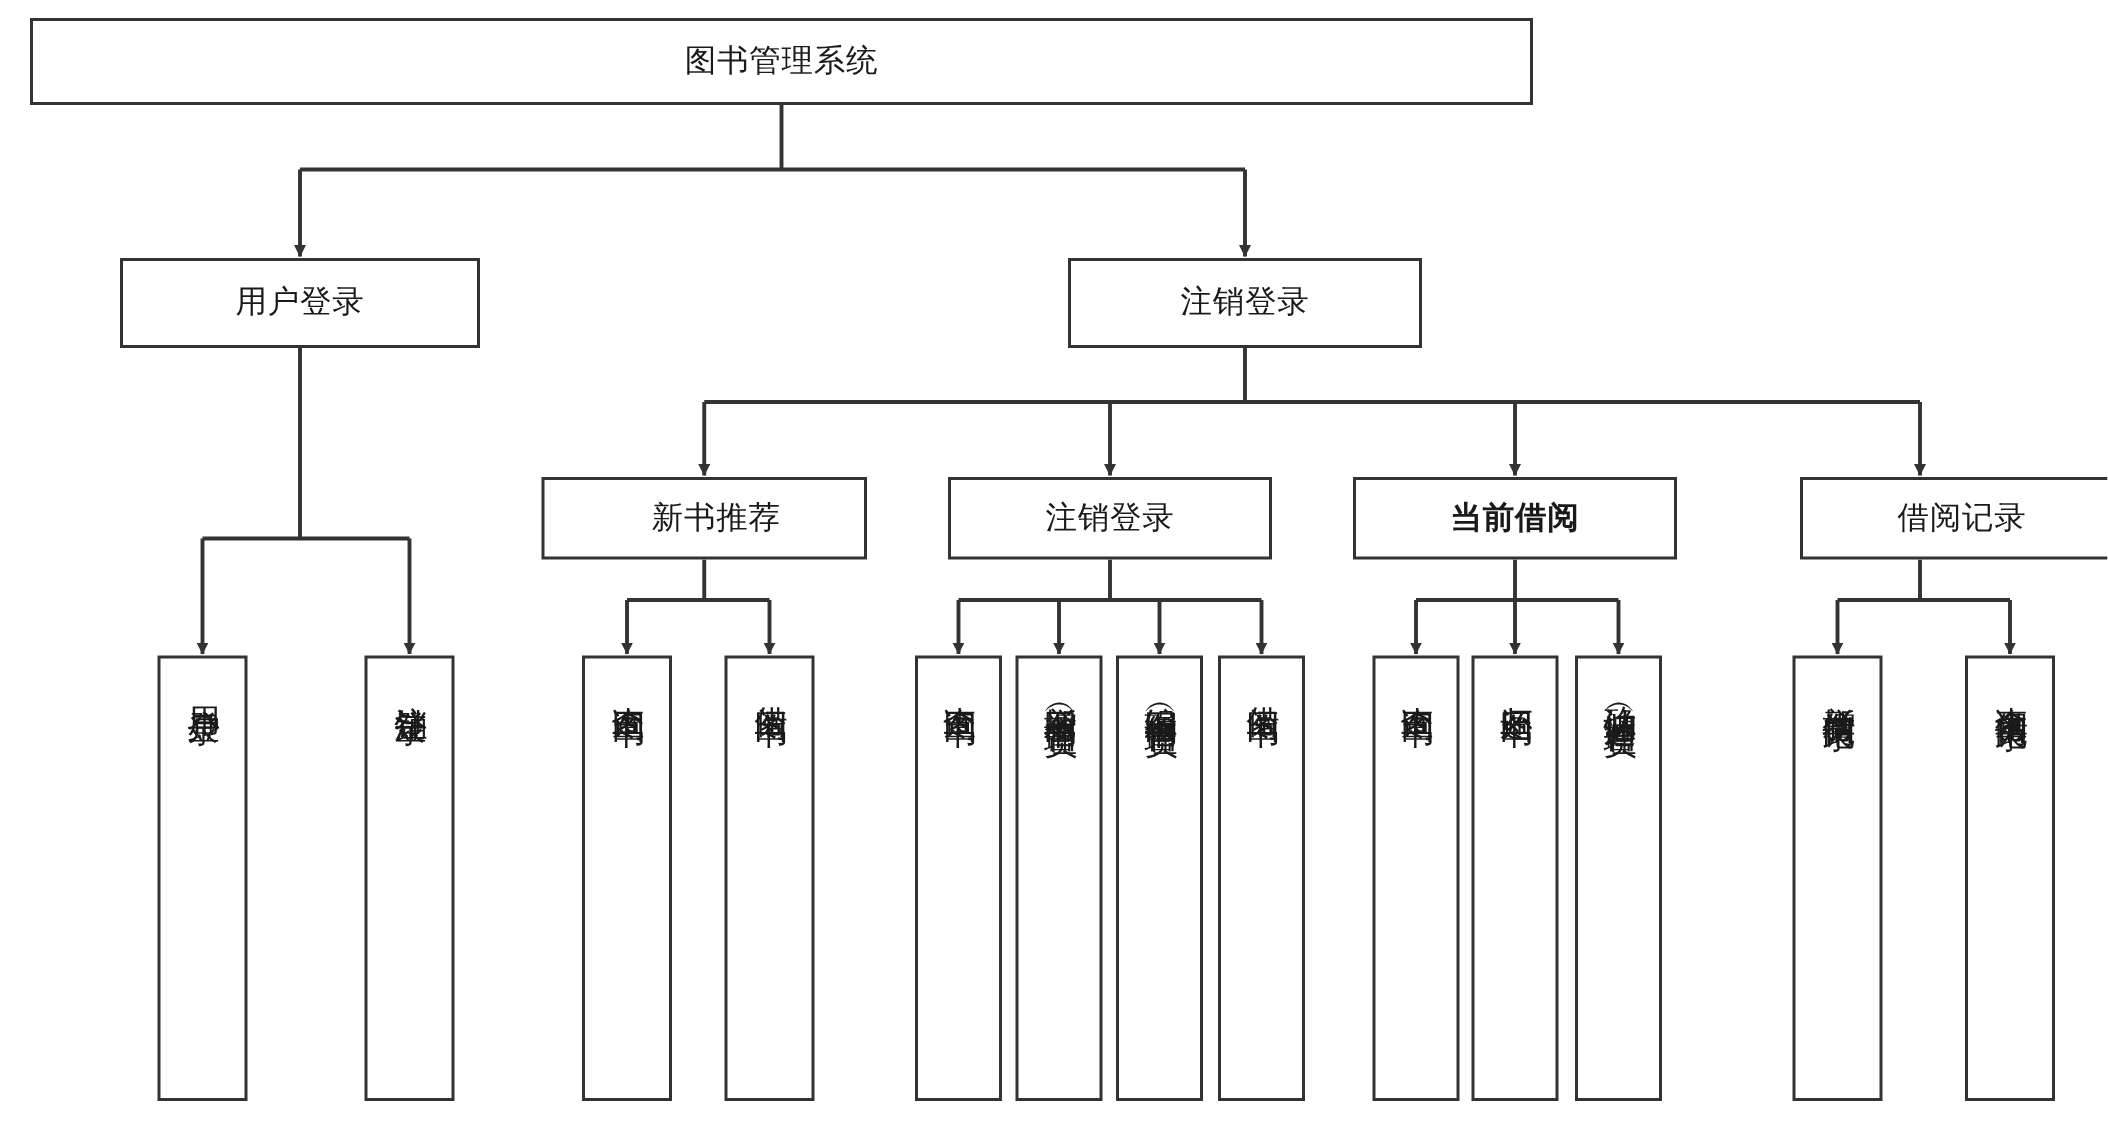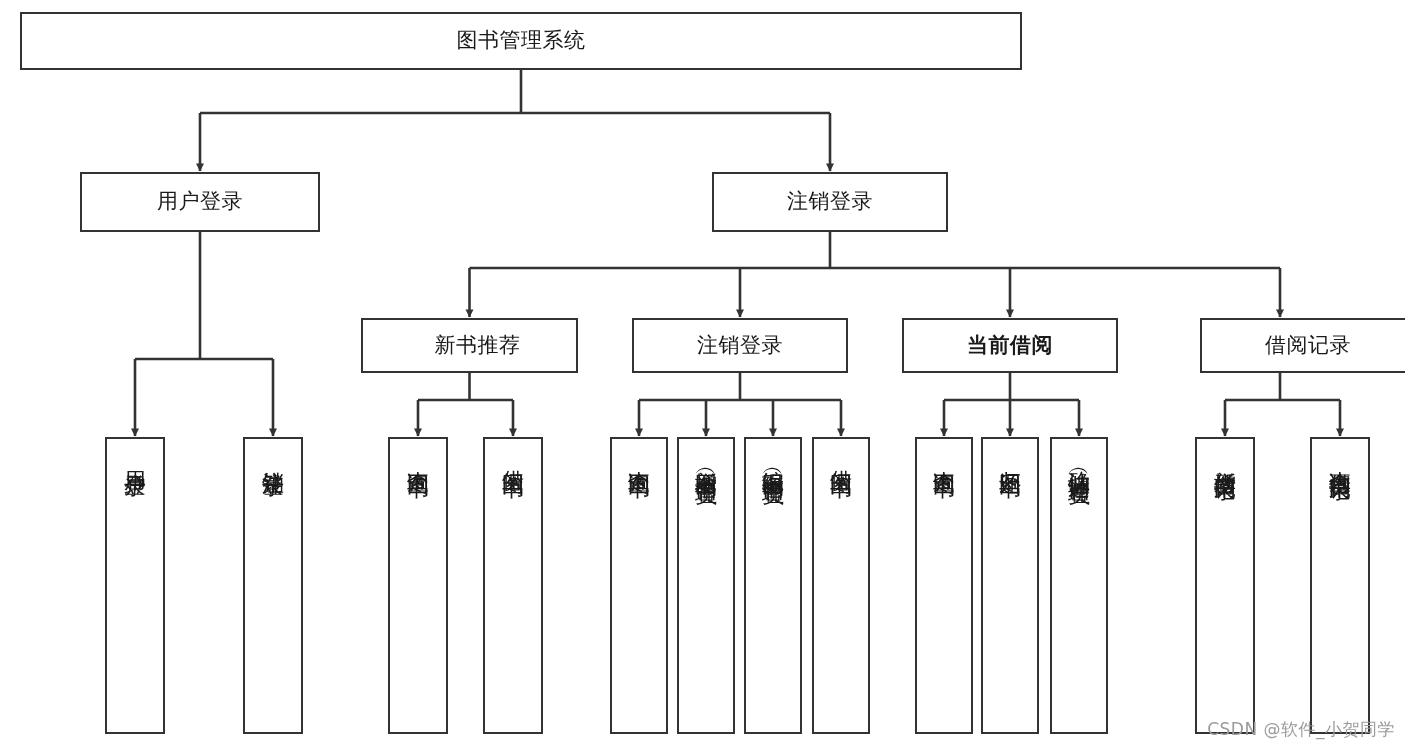--- a/index.html
+++ b/index.html
@@ -173,14 +173,13 @@
         <span class="node-label">确认归还（管理员）</span>
       </div>
       <div class="node-box vertical" style="left: 1195px; top: 437px; width: 60px; height: 297px;">
         <span class="node-label">新增借阅记录</span>
       </div>
       <div class="node-box vertical" style="left: 1310px; top: 437px; width: 60px; height: 297px;">
         <span class="node-label">查询借阅记录</span>
       </div>
     </div>
 
-  <div id="watermark">CSDN @软件_小贺同学</div>
 </div>
 
 </body></html>

